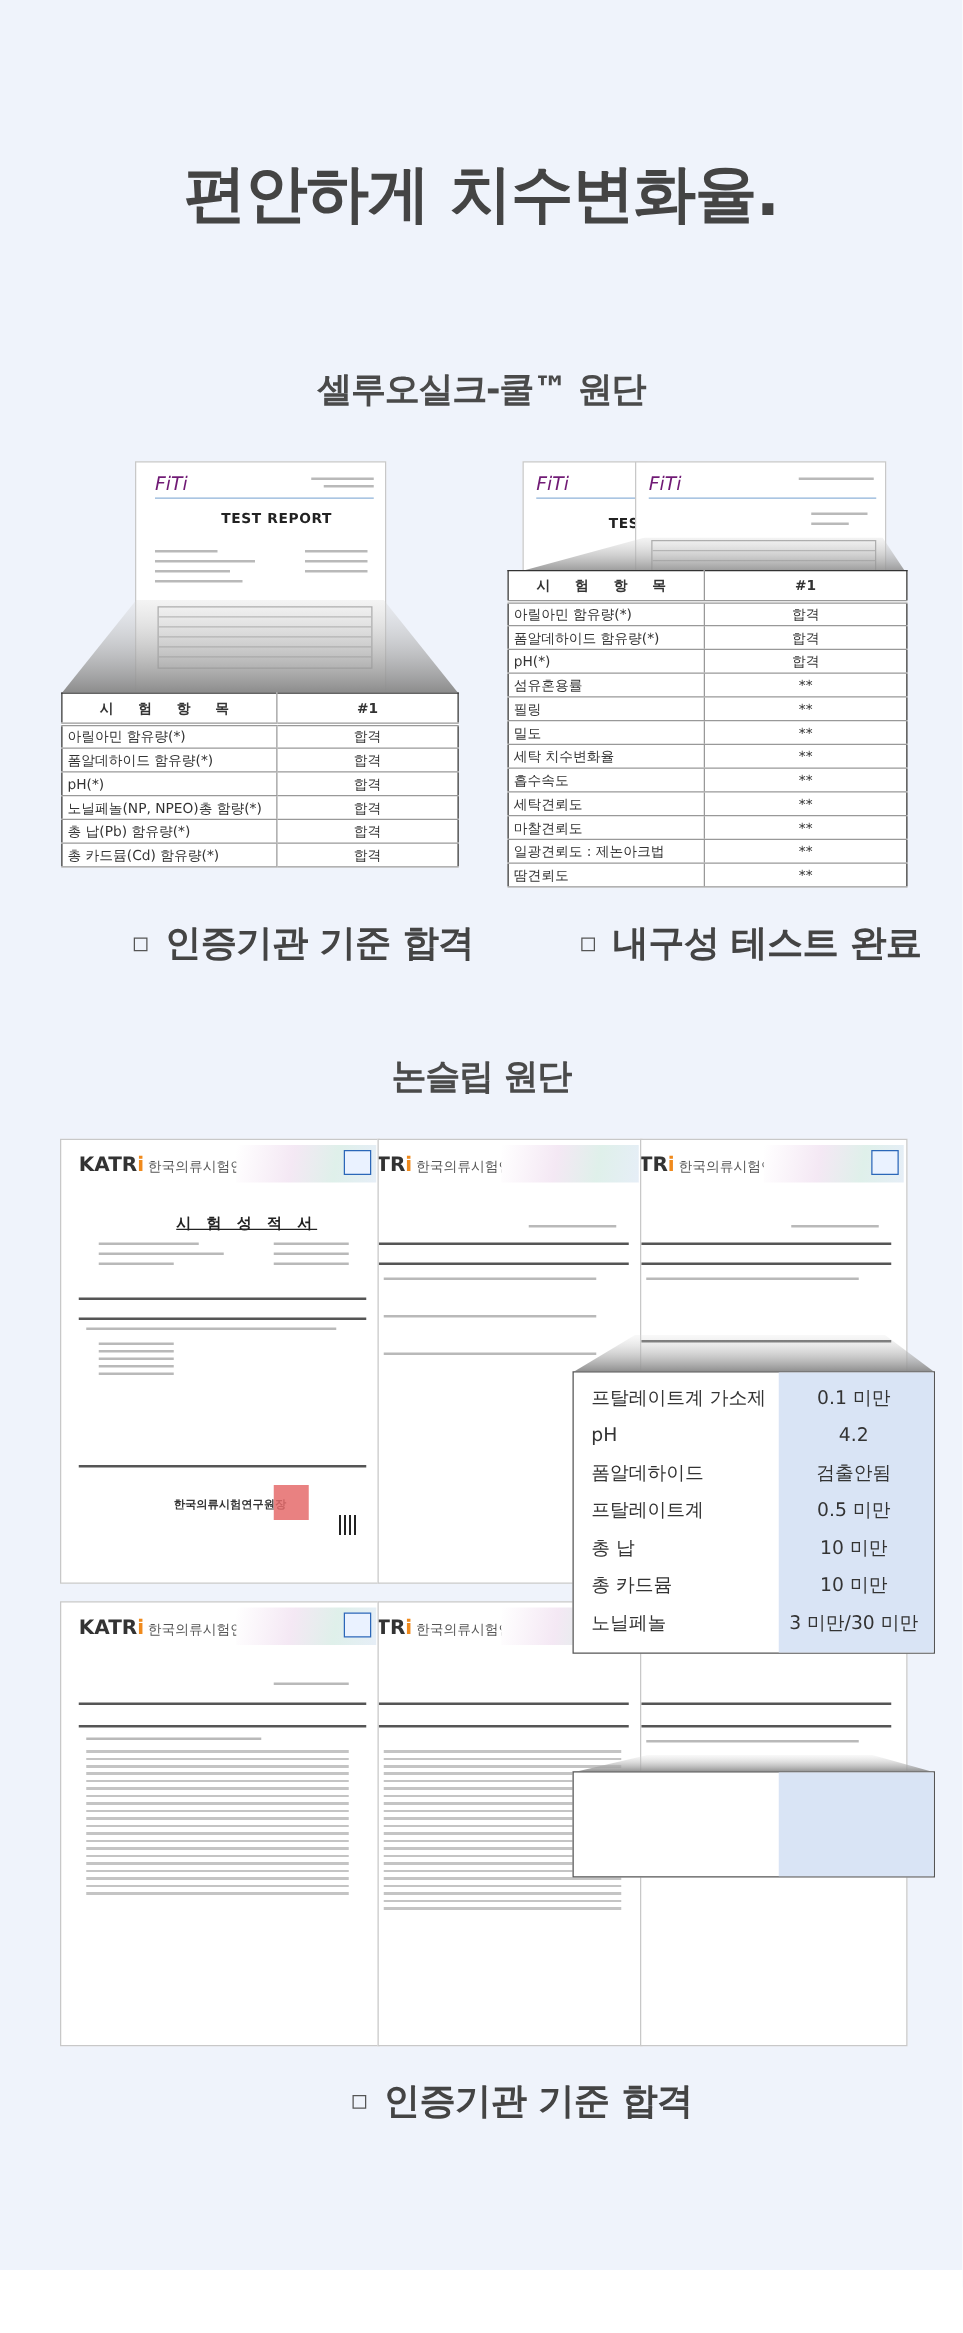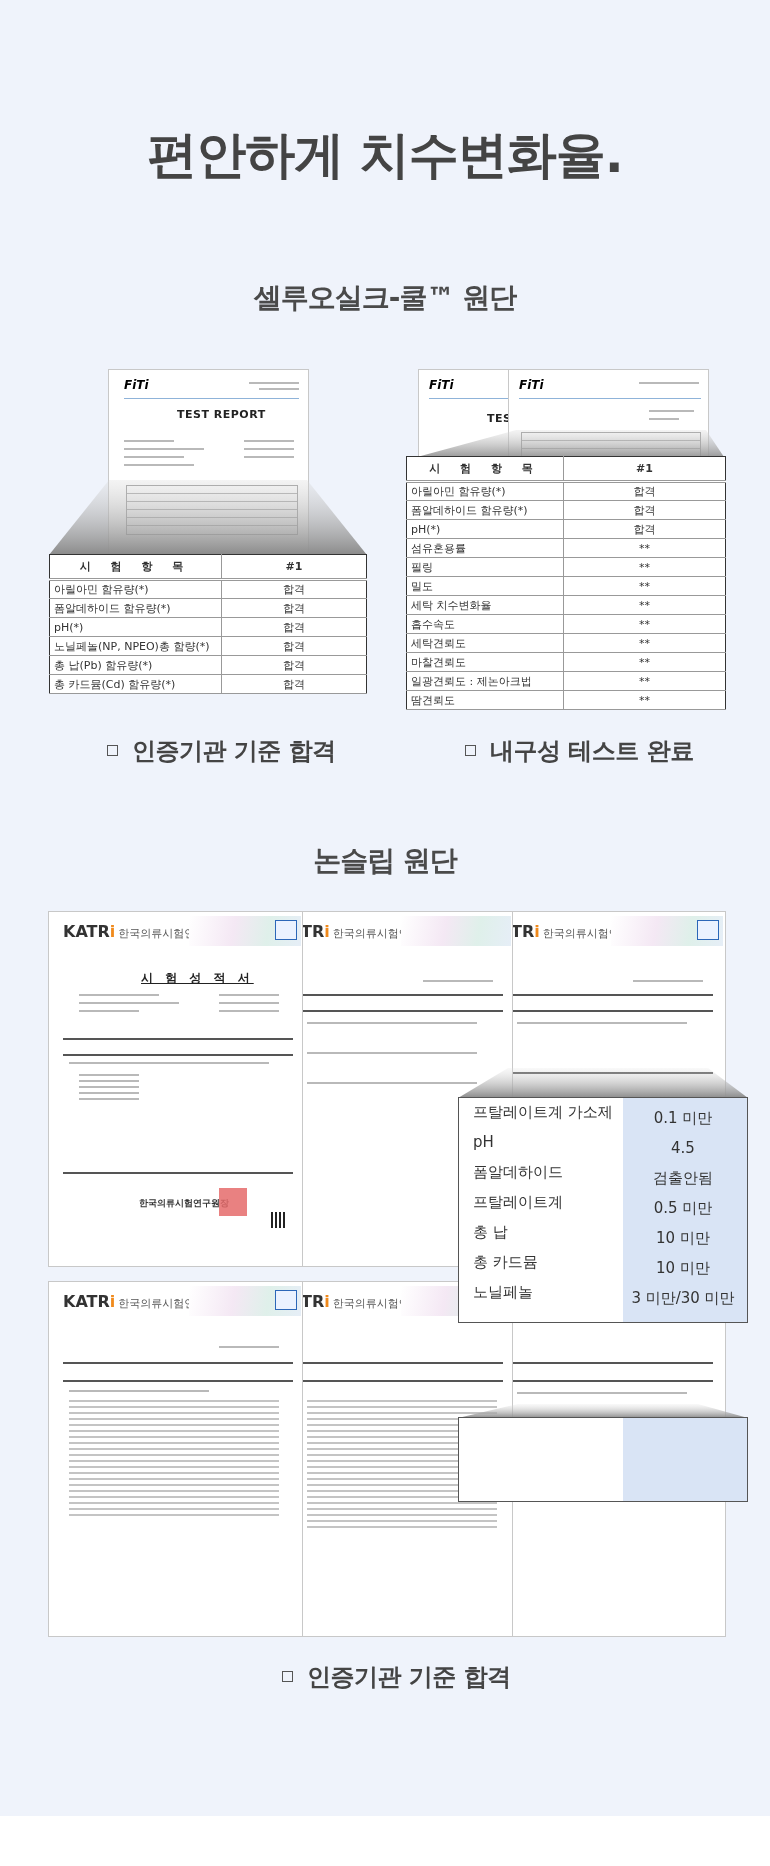--- a/index.html
+++ b/index.html
@@ -4,66 +4,66 @@
 <style>
   * { box-sizing: border-box; margin: 0; padding: 0; }
   html, body { width: 770px; background: #ffffff; }
   body { font-family: "DejaVu Sans", "Liberation Sans", sans-serif; color: #444; position: relative; height: 1866px; overflow: hidden; }
   .page { position: absolute; left: 0; top: 0; width: 770px; height: 1816px; background: #eff3fb; }
   .hero { position: absolute; top: 120px; left: 0; width: 770px; text-align: center; font-size: 50px; font-weight: bold; line-height: 70px; color: #444; letter-spacing: -1px; }
   .sub { position: absolute; left: 0; width: 770px; text-align: center; font-size: 28px; font-weight: bold; color: #4a4a4a; letter-spacing: -1px; }
 
   
   .doc { position: absolute; background: #fff; border: 1px solid #c8c8c8; overflow: hidden; }
-  .fiti-logo { position: absolute; font-weight: bold; font-style: italic; color: #000000; font-size: 12px; }
+  .fiti-logo { position: absolute; font-weight: normal; font-style: italic; color: #701a75; font-size: 15px; }
   .fiti-line { position: absolute; height: 1px; background: #8fb3d9; }
   .doc-title { position: absolute; font-weight: bold; font-size: 11px; color: #222; letter-spacing: 0.5px; }
   .tiny { position: absolute; height: 2px; background: #b9b9b9; }
   .mini-table { position: absolute; border: 1px solid #999; }
   .mini-row { height: 8px; border-bottom: 1px solid #aaa; }
 
   .trap { position: absolute; }
   .big-table { position: absolute; background: #fff; border: 1.5px solid #333; border-collapse: collapse; font-size: 11px; color: #333; }
   .big-table td, .big-table th { border-bottom: 1px solid #999; height: 19px; padding: 0 4px; }
   .big-table th { font-weight: bold; letter-spacing: 8px; height: 25px; border-bottom: 3px double #999; }
   .big-table td.c, .big-table th.c { text-align: center; border-left: 1px solid #999; letter-spacing: 0; }
 
-  .check { position: absolute; font-size: 24px; font-weight: bold; color: #444; white-space: nowrap; letter-spacing: -0.5px; }
+  .check { position: absolute; font-size: 29px; font-weight: bold; color: #444; white-space: nowrap; letter-spacing: -0.5px; }
   .box { display: inline-block; width: 11px; height: 11px; border: 1.5px solid #555; margin-right: 14px; vertical-align: 3px; }
 
   
   .kdoc { position: absolute; background: #fff; border: 1px solid #c8c8c8; overflow: hidden; }
   .katri { position: absolute; font-weight: bold; font-size: 16px; color: #333; white-space: nowrap; }
   .katri .i { color: #f08a1c; }
   .katri .kr { font-size: 11px; color: #555; font-weight: normal; margin-left: 3px; }
   .kband { position: absolute; height: 30px; background: linear-gradient(100deg, #ffffff 0%, #f4e8f4 40%, #dff0ea 70%, #e6eef7 100%); }
   .kbadge { position: absolute; width: 22px; height: 20px; border: 1px solid #2b67b8; background: #eaf2ff; }
   .ktitle { position: absolute; font-weight: bold; font-size: 12px; color: #222; text-decoration: underline; letter-spacing: 4px; }
   .kline { position: absolute; height: 2px; background: #555; }
   .kgray { position: absolute; height: 2px; background: #c4c4c4; }
   .stamp { position: absolute; width: 28px; height: 28px; background: #e56b6b; opacity: 0.85; }
   .qr { position: absolute; width: 16px; height: 16px; background: repeating-linear-gradient(90deg,#222 0 2px,#fff 2px 4px); }
 
   .callout { position: absolute; background: #fff; border: 1.5px solid #555; font-size: 15px; color: #333; }
-  .callout .row { display: flex; height: 30px; align-items: flex-start; }
+  .callout .row { display: flex; height: 30px; align-items: center; }
   .callout .k { width: 160px; padding-left: 14px; }
   .callout .v { flex: 1; text-align: center; height: 100%; display: flex; align-items: center; justify-content: center; }
   .callout .vcol { position: absolute; top: 0; bottom: 0; background: #d9e4f5; }
   .footer-white { position: absolute; top: 1816px; left: 0; width: 770px; height: 50px; background: #fff; }
 </style>
 </head>
 <body>
 
 <div class="page">
 
   <div class="hero">
     <div>편안하게 치수변화율.</div>
   </div>
 
-  <div class="sub" style="top:279px;">셀루오실크-쿨™ 원단</div>
+  <div class="sub" style="top:293px;">셀루오실크-쿨™ 원단</div>
 
   <div class="doc" style="left:108px; top:369px; width:201px; height:200px;">
     <div class="fiti-logo" style="left:15px; top:8px;">FiTi</div>
     <div class="fiti-line" style="left:15px; top:28px; width:175px;"></div>
     <div class="tiny" style="left:140px; top:12px; width:50px;"></div>
     <div class="tiny" style="left:150px; top:18px; width:40px;"></div>
     <div class="doc-title" style="left:68px; top:38px;">TEST REPORT</div>
     <div class="tiny" style="left:15px; top:70px; width:50px;"></div>
     <div class="tiny" style="left:15px; top:78px; width:80px;"></div>
     <div class="tiny" style="left:15px; top:86px; width:60px;"></div>
@@ -294,21 +294,21 @@
   </svg>
   <div class="callout" style="left:458px; top:1097px; width:290px; height:226px; padding-top:5px;">
     <div class="vcol" style="left:164px; right:0;"></div>
     <div style="position:relative;">
       <div class="row">
           <span class="k">프탈레이트계 가소제</span>
           <span class="v">0.1 미만</span>
         </div>
       <div class="row">
           <span class="k">pH</span>
-          <span class="v">4.5</span>
+          <span class="v">4.2</span>
         </div>
       <div class="row">
           <span class="k">폼알데하이드</span>
           <span class="v">검출안됨</span>
         </div>
       <div class="row">
           <span class="k">프탈레이트계</span>
           <span class="v">0.5 미만</span>
         </div>
       <div class="row">

